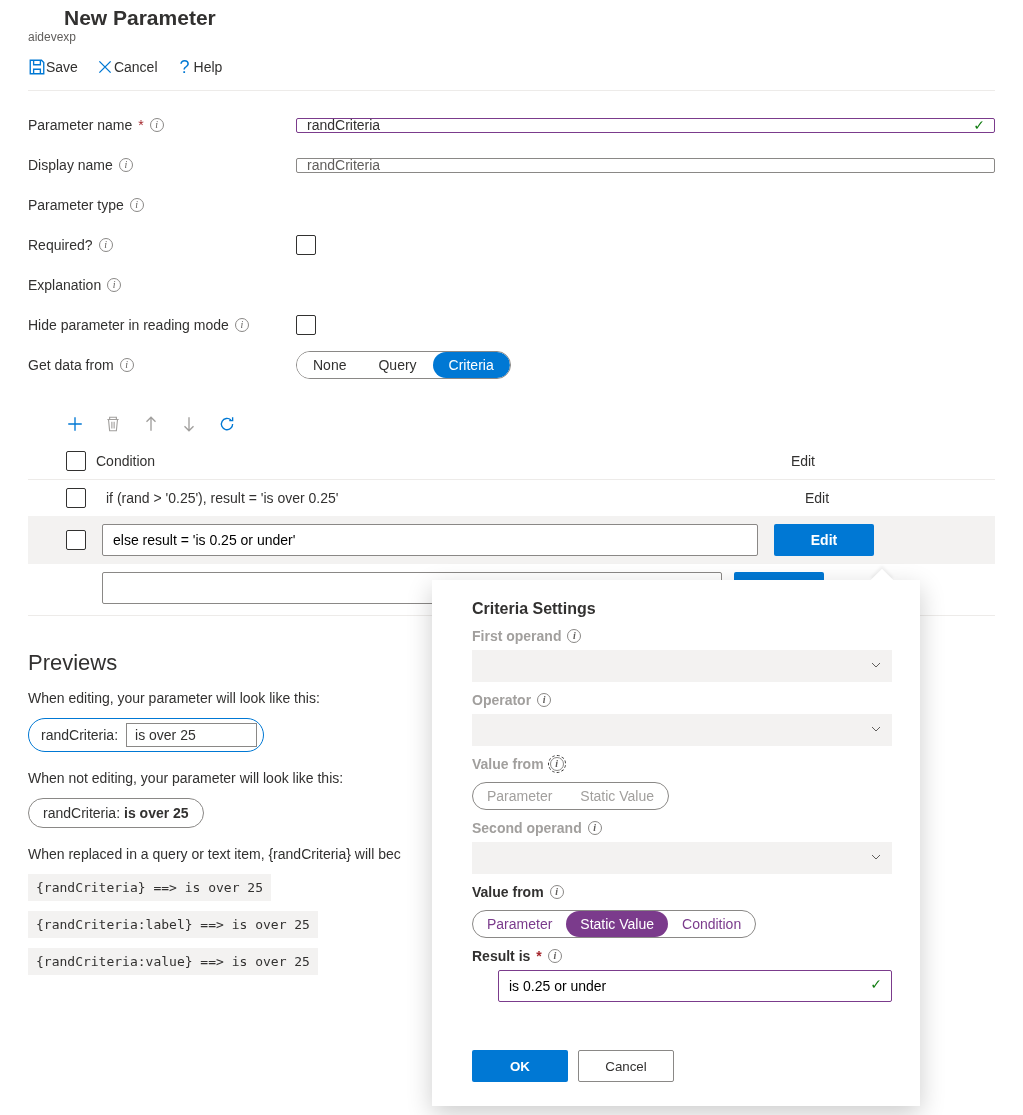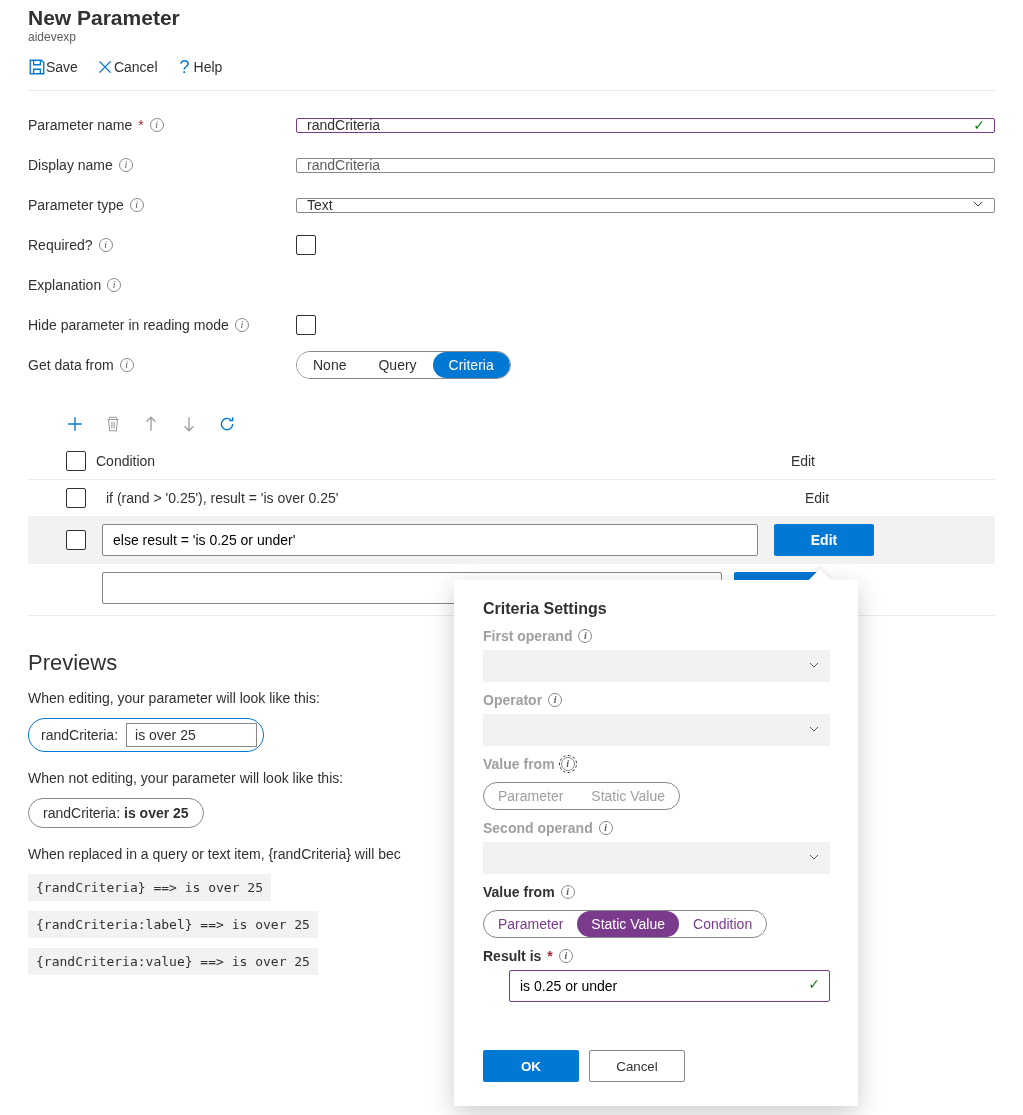--- a/index.html
+++ b/index.html
@@ -1,19 +1,19 @@
 <!DOCTYPE html>
 <html><head>
   <meta charset="utf-8">
   <style>
     * { box-sizing: border-box; margin: 0; padding: 0; }
     body { font-family: "Segoe UI", Arial, sans-serif; font-size: 14px; color: #323130; background: #fff; width: 1023px; }
     .page { padding: 0 28px 30px 28px; }
     .header { padding-top: 6px; }
-    .title { font-size: 21px; font-weight: 600; }
+    .title { font-size: 21px; font-weight: 600; margin-left: 36px; }
     .subtitle { font-size: 12px; color: #605e5c; margin-top: 0; }
     .toolbar { display: flex; gap: 18px; margin-top: 14px; padding-bottom: 14px; border-bottom: 1px solid #edebe9; }
     .toolbar-btn { display: inline-flex; align-items: center; background: none; border: none; color: #323130; font-size: 14px; cursor: pointer; }
     .toolbar-btn .icon { color: #0078d4; }
     .icon { display: inline-flex; align-items: center; justify-content: center; width: 18px; height: 18px; }
     .icon svg { width: 18px; height: 18px; }
     .form { margin-top: 14px; }
     .form-row { display: flex; align-items: center; min-height: 40px; }
     .form-row .label { width: 268px; display: flex; align-items: center; gap: 6px; font-size: 14px; }
     .req { color: #a4262c; }
@@ -47,21 +47,21 @@
     .extra-row .crit-input { max-width: 620px; }
     .extra-row .crit-edit-btn { width: 100px;}
     .previews { margin-top: 34px; }
     .previews h2 { font-size: 22px; font-weight: 400; margin-bottom: 14px; }
     .preview-caption { margin-bottom: 12px; }
     .param-pill { display: inline-flex; align-items: center; border: 1px solid #0078d4; border-radius: 18px; padding: 4px 6px 4px 12px; gap: 8px; margin-bottom: 18px; }
     .param-pill .pval { border: 1px solid #8a8886; padding: 3px 60px 3px 8px; font-size: 14px; }
     .param-pill-ro { display: inline-flex; align-items: center; border: 1px solid #8a8886; border-radius: 18px; padding: 6px 14px; gap: 4px; margin-bottom: 18px; }
     .param-pill-ro .pval-ro { font-weight: 600; }
     .code-line { font-family: Consolas, monospace; font-size: 13px; background: #f3f2f1; padding: 6px 8px; margin-bottom: 10px; display: inline-block; }
-    .popover { position: absolute; top: 580px; left: 454px; width: 404px; background: #fff; box-shadow: 0 8px 24px rgba(0,0,0,0.2); padding: 20px 28px 24px 29px; }
+    .popover { position: absolute; top: 580px; left: 432px; width: 488px; background: #fff; box-shadow: 0 8px 24px rgba(0,0,0,0.2); padding: 20px 28px 24px 40px; }
     .popover::before { content: ''; position: absolute; top: -8px; right: 30px; width: 16px; height: 16px; background: #fff; transform: rotate(45deg); box-shadow: -2px -2px 3px rgba(0,0,0,0.06); }
     .popover h3 { font-size: 16px; font-weight: 600; margin-bottom: 10px; }
     .pop-label { display: flex; align-items: center; gap: 6px; color: #a19f9d; font-weight: 600; margin-bottom: 6px; margin-top: 10px; }
     .pop-label.enabled { color: #323130; }
     .pop-select { width: 100%; height: 32px; background: #f3f2f1; display: flex; align-items: center; justify-content: flex-end; padding: 0 10px; }
     .pop-select .chev { color: #605e5c; }
     .pop-pills { display: inline-flex; border: 1px solid #8a8886; border-radius: 16px; overflow: hidden; margin-top: 4px; }
     .pop-pills .pp { padding: 5px 14px; font-size: 14px; cursor: pointer; color: #a19f9d; }
     .pop-pills .pp.enabled { color: #7b3b8c; }
     .pop-pills .pp.active { background: #7b3b8c; color: #fff; border-radius: 16px; }
@@ -123,28 +123,20 @@
       </div>
       <div class="input-wrap">
         <input type="text" class="field" style="color: rgb(96, 94, 92);" value="randCriteria">
       </div>
     </div>
     <div class="form-row">
       <div class="label">
         <span>Parameter type</span>
         <span class="info-icon">i</span>
       </div>
-      <div class="input-wrap">
-        <div class="select-field">
-          <span>Text</span>
-          <span class="chev"><svg width="12" height="12" viewBox="0 0 12 12">
-                <path fill="none" stroke="#323130" stroke-width="1" d="M2 4l4 4 4-4"></path>
-              </svg></span>
-        </div>
-      </div>
     </div>
     <div class="form-row">
       <div class="label">
         <span>Required?</span>
         <span class="info-icon">i</span>
       </div>
       <div class="input-wrap">
           <div class="checkbox"></div>
         </div>
     </div>

